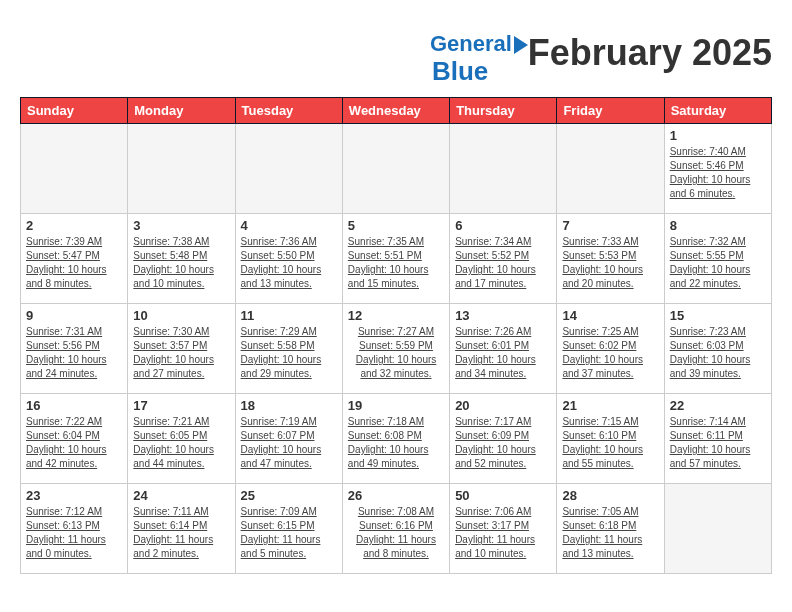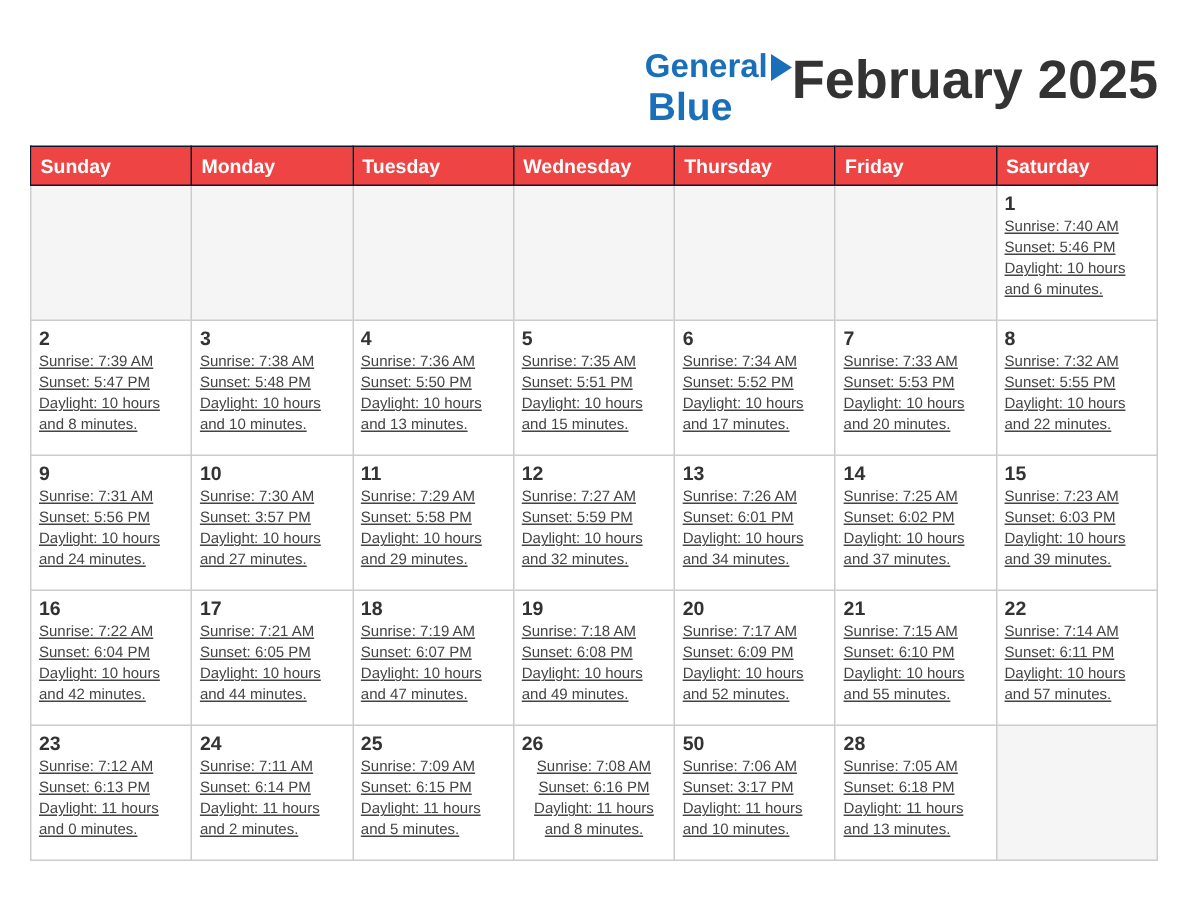--- a/index.html
+++ b/index.html
@@ -204,21 +204,21 @@
         </td>
         <td>
           <span class="day-num">11</span>
           <div class="day-info" style="white-space: pre-line;">Sunrise: 7:29 AM
 Sunset: 5:58 PM
 Daylight: 10 hours
 and 29 minutes.</div>
         </td>
         <td>
           <span class="day-num">12</span>
-          <div class="day-info" style="white-space: pre-line;">Sunrise: 7:27 AM
+          <div class="day-info" style="white-space: pre-line; text-align: center;">Sunrise: 7:27 AM
 Sunset: 5:59 PM
 Daylight: 10 hours
 and 32 minutes.</div>
         </td>
         <td>
           <span class="day-num">13</span>
           <div class="day-info" style="white-space: pre-line;">Sunrise: 7:26 AM
 Sunset: 6:01 PM
 Daylight: 10 hours
 and 34 minutes.</div>

